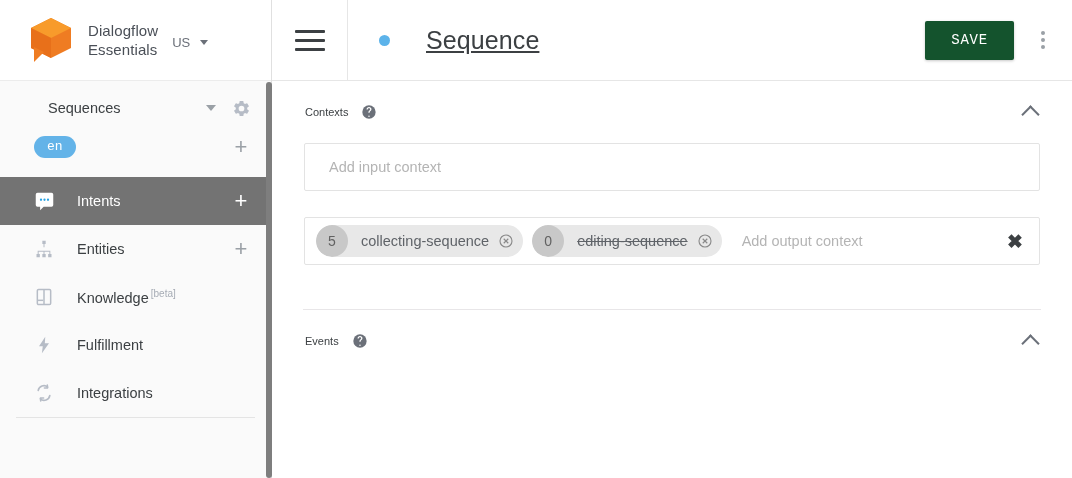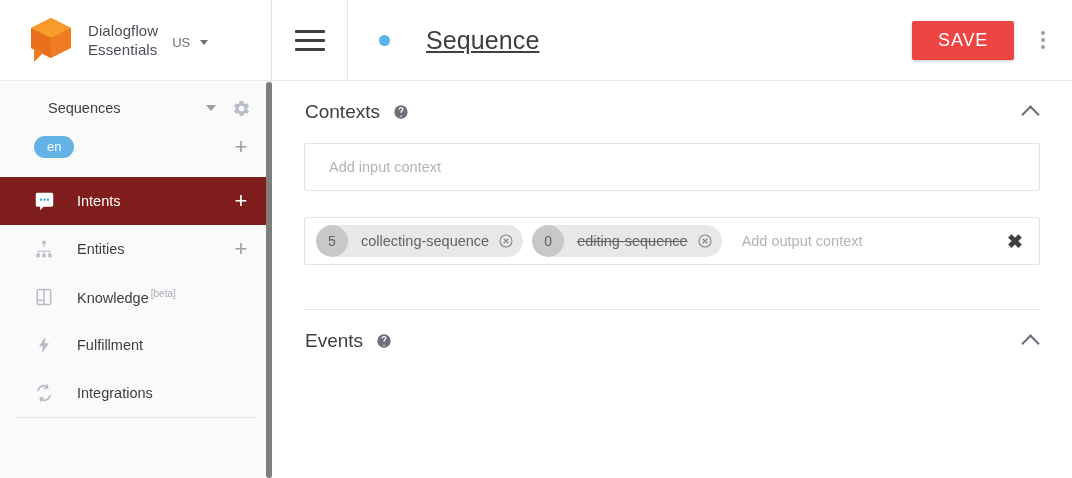--- a/index.html
+++ b/index.html
@@ -71,20 +71,21 @@
     display: flex; align-items: center;
     padding: 0 20px 0 34px;
   }
   .lang-pill {
     background: #63b3e8;
     color: #fff;
     font-size: 13px;
     border-radius: 11px;
     padding: 4px 13px;
     line-height: 14px;
+    font-family: Liberation Mono, monospace;
   }
   .spacer { flex: 1; }
   .plus-btn {
     color: #9aa0a6; font-size: 22px; line-height: 20px;
     font-weight: 300;
     width: 20px; text-align: center;
   }
 
   .navlist { margin-top: 10px; }
   .nav-sep { height: 1px; background: #e4e4e4; margin: 0 16px; }
@@ -95,21 +96,21 @@
     color: #3c4043;
     font-size: 14.5px;
   }
   .nav-item .ni-icon {
     width: 24px; flex: 0 0 24px;
     display: flex; align-items: center; justify-content: center;
     color: #b6bcc6;
   }
   .nav-item .ni-label { margin-left: 21px; flex: 1; white-space: nowrap; }
   .nav-item.active {
-    background: #7f1d1d;
+    background: #737373;
     color: #fff;
   }
   .nav-item.active .ni-icon { color: #fff; }
   .nav-item.active .plus-btn { color: #fff; font-weight: 400; }
   .beta-tag {
     font-size: 10px; color: #a6acb5;
     vertical-align: super; margin-left: 2px;
   }
 
   .sb-scroll {
@@ -144,46 +145,46 @@
     margin-left: 31px;
   }
   .page-title {
     margin-left: 36px;
     font-size: 25px; color: #3c4043; font-weight: 400;
     letter-spacing: .1px;
     text-decoration: underline;
   }
   .top-spacer { flex: 1; }
   .save-btn {
-    background: #ef4444; color: #fff;
-    font-size: 18px; letter-spacing: .8px;
+    background: #14532d; color: #fff;
+    font-size: 14px; letter-spacing: .8px;
     border: none; border-radius: 2px;
     padding: 0 26px; height: 39px;
     box-shadow: 0 1px 3px rgba(0,0,0,.22);
     cursor: pointer;
-    font-family: Liberation Sans, sans-serif;
+    font-family: Liberation Mono, monospace;
   }
   .kebab {
     width: 58px; height: 81px;
     display: flex; align-items: center; justify-content: center;
   }
   .kebab i {
     width: 4px; height: 4px; border-radius: 50%;
     background: #9aa0a6; display: block;
     box-shadow: 0 7px 0 #9aa0a6, 0 -7px 0 #9aa0a6;
   }
 
   .content { padding: 0 32px 0 32px; }
   .section { padding-top: 0; }
   .sec-head {
     display: flex; align-items: center;
     height: 62px;
     padding-left: 1px;
   }
-  .sec-title { font-size: 19px; color: #3c4043; }
+  .sec-title { font-size: 11px; color: #3c4043; }
   .help-icon { margin-left: 13px; display: flex; align-items: center; }
   .chev-up {
     margin-left: auto; margin-right: 2px;
     width: 16px; height: 16px;
     display: flex; align-items: center; justify-content: center;
   }
   .chev-up::before {
     content: ""; display: block;
     width: 11px; height: 11px;
     border-left: 2px solid #6b7079;

